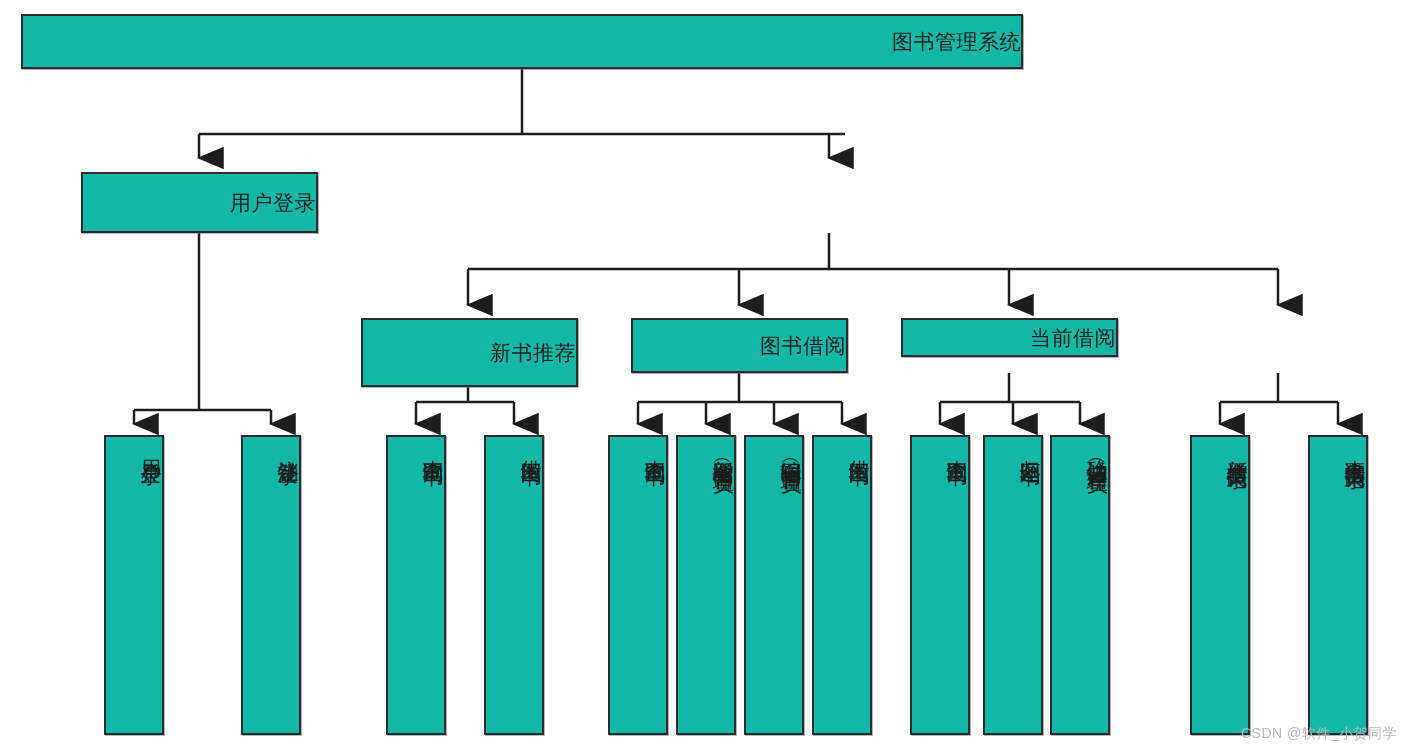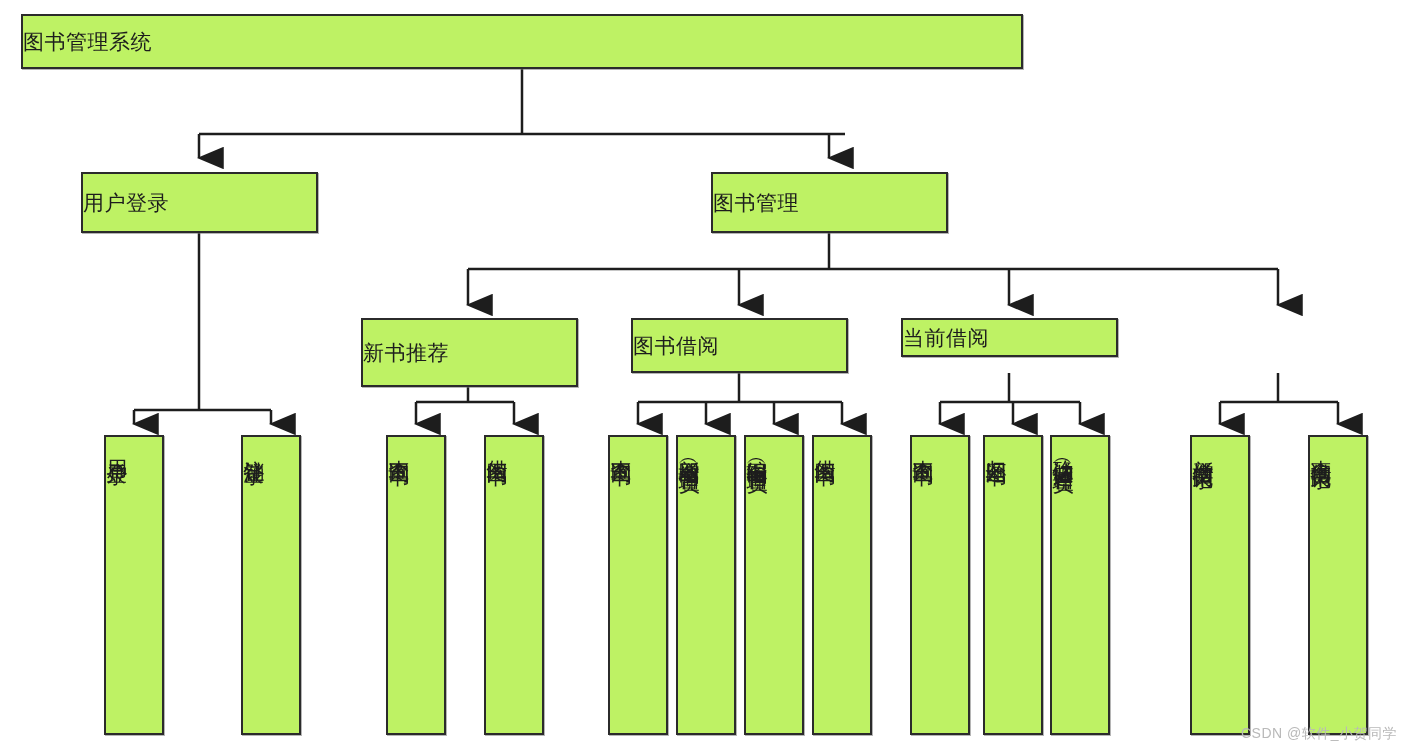--- a/index.html
+++ b/index.html
@@ -10,25 +10,25 @@
     font-family:"Liberation Sans","DejaVu Sans",sans-serif;
     overflow:hidden;
   }
   #canvas{position:relative;width:1405px;height:747px;}
 
   svg#wires{position:absolute;left:0;top:0;width:1405px;height:747px;pointer-events:none;}
 
   .node{
     position:absolute;
     box-sizing:border-box;
-    background:#bef264;
+    background:#14b8a6;
     border:2px solid #2b2b2b;
     display:flex;
     align-items:center;
-    justify-content:flex-start;
+    justify-content:flex-end;
     color:#1d1d1d;
     box-shadow:1px 1px 0 rgba(120,120,120,.55);
   }
   .node .lbl{
     display:block;
     text-align:center;
     line-height:1.12;
     white-space:nowrap;
   }
 
@@ -109,23 +109,20 @@
     </g>
   </svg>
 
   <div class="node horiz" style="left: 21px; top: 14px; width: 1002px; height: 55px;">
     <span class="lbl">图书管理系统</span>
   </div>
 
   <div class="node horiz" style="left: 81px; top: 172px; width: 237px; height: 61px;">
     <span class="lbl">用户登录</span>
   </div>
-  <div class="node horiz" style="left: 711px; top: 172px; width: 237px; height: 61px;">
-    <span class="lbl">图书管理</span>
-  </div>
 
   <div class="node horiz" style="left: 361px; top: 318px; width: 217px; height: 69px;">
     <span class="lbl">新书推荐</span>
   </div>
   <div class="node horiz" style="left: 631px; top: 318px; width: 217px; height: 55px;">
     <span class="lbl">图书借阅</span>
   </div>
   <div class="node horiz" style="left: 901px; top: 318px; width: 217px; height: 39px;">
     <span class="lbl">当前借阅</span>
   </div>

